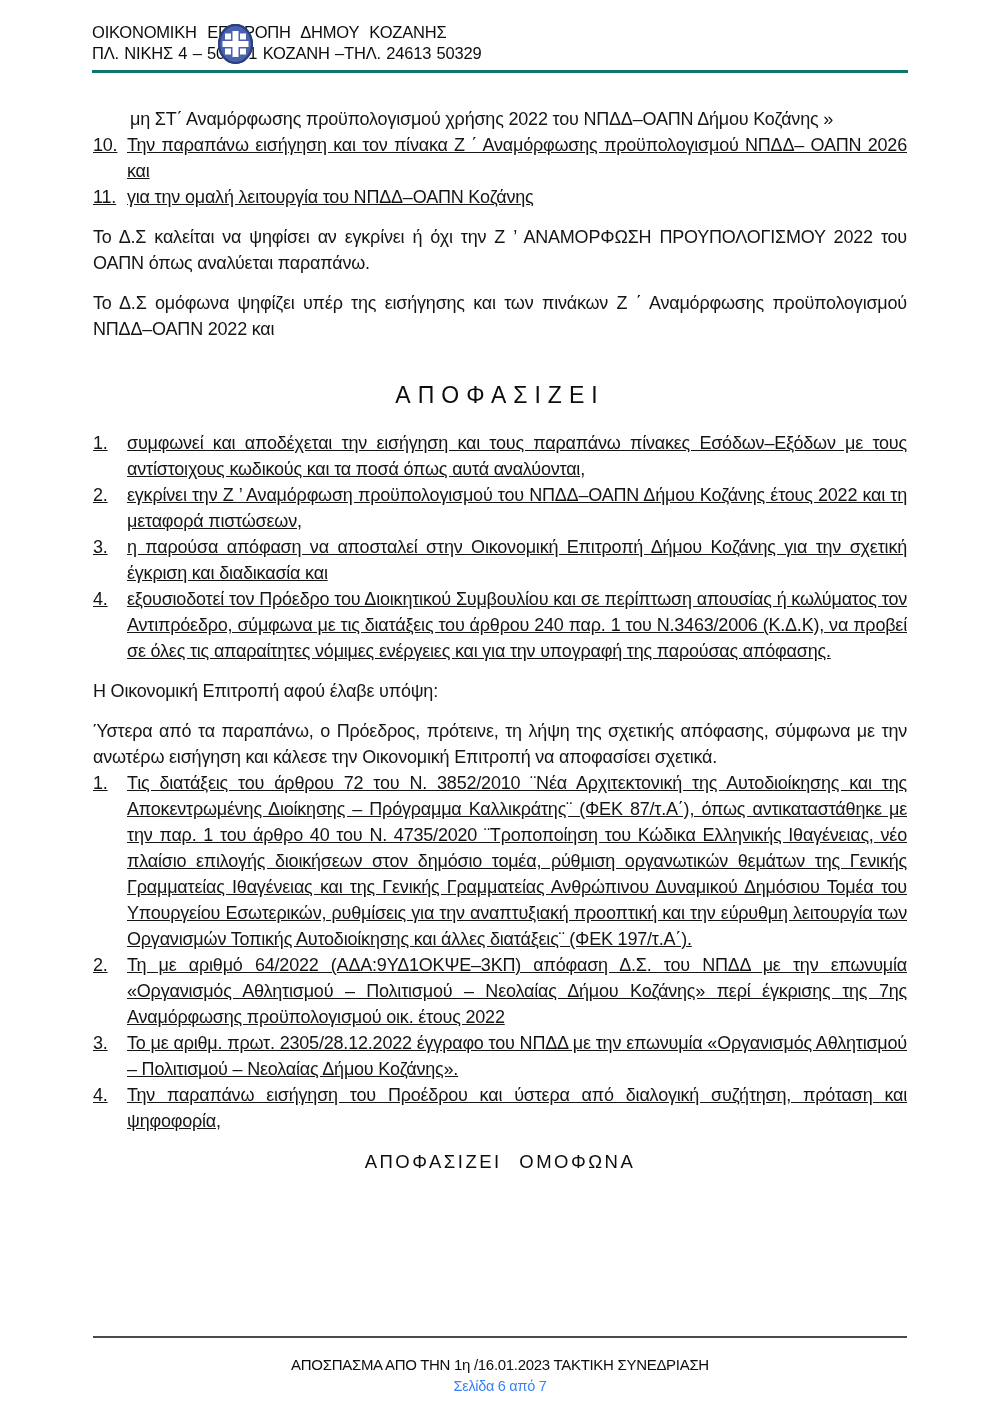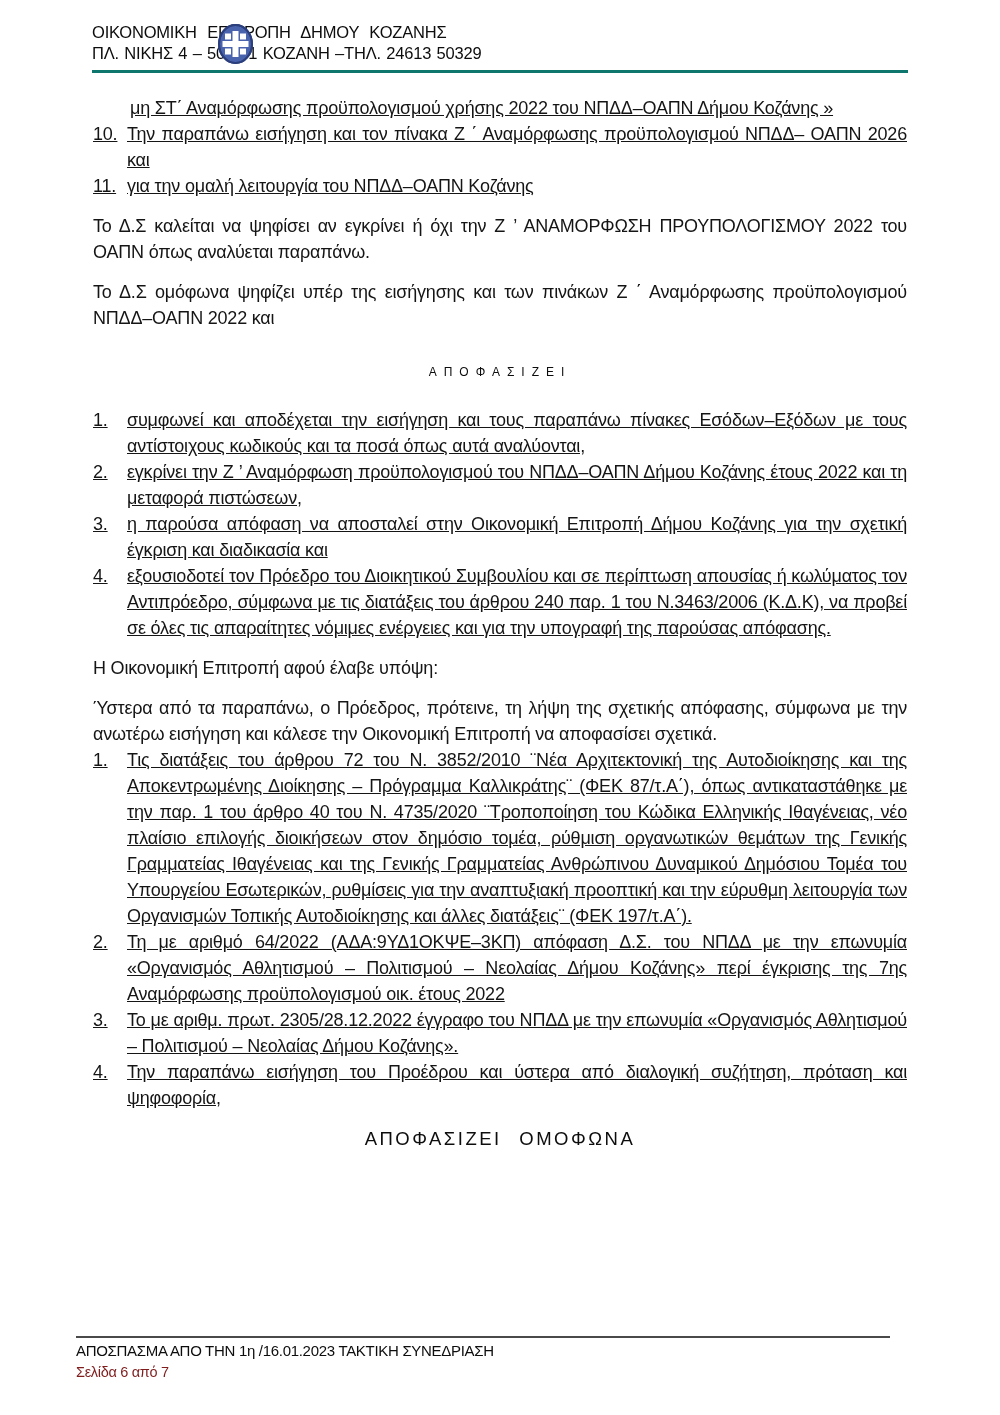--- a/index.html
+++ b/index.html
@@ -46,71 +46,71 @@
   
   .content {
     padding: 22px 93px 0 93px;
     font-size: 18px;
     line-height: 26px;
     letter-spacing: -0.2px;
     text-align: justify;
   }
   .content p { margin-top: 14px; }
   p.continuation {
-    margin-top: 0;
+    margin-top: 11px;
     margin-left: 37px;
-    text-decoration: underline;
   }
   .num-list { margin: 0; text-decoration: underline; }
   .num-list.gap-above { margin-top: 22px; }
   .li-row { display: flex; }
   .li-num {
     flex: 0 0 34px;
     text-align: left;
   }
   .li-txt { flex: 1 1 auto; text-align: justify; }
   h2.centered-heading {
-    margin-top: 28px;
-    font-size: 12px;
+    margin-top: 40px;
+    font-size: 23px;
     font-weight: normal;
     text-align: center;
     letter-spacing: 7px;
     line-height: 26px;
     color: #0d0d0d;
   }
   h3.centered-heading2 {
     margin-top: 15px;
     font-size: 18.5px;
     font-weight: normal;
     text-align: center;
     letter-spacing: 2.5px;
     word-spacing: 10px;
     line-height: 26px;
     color: #0d0d0d;
   }
   
   .doc-footer {
     position: absolute;
-    left: 76px;
+    left: 93px;
     top: 1336px;
     width: 814px;
     border-top: 2px solid #4a4a4a;
-    padding-top: 2px;
+    padding-top: 16px;
+    text-align: center;
   }
   .ftr-line1 {
     font-size: 15px;
     line-height: 22px;
     letter-spacing: -0.3px;
     color: #0d0d0d;
   }
   .ftr-line2 {
     font-size: 14.5px;
     line-height: 20px;
     letter-spacing: -0.3px;
-    color: #7f1d1d;
+    color: #3b82f6;
   }
 </style>
 </head>
 <body>
 
 <div class="page">
 
   <header class="doc-header">
     <span class="logo-wrap">
       <svg width="35" height="40" viewBox="0 0 35 40">

